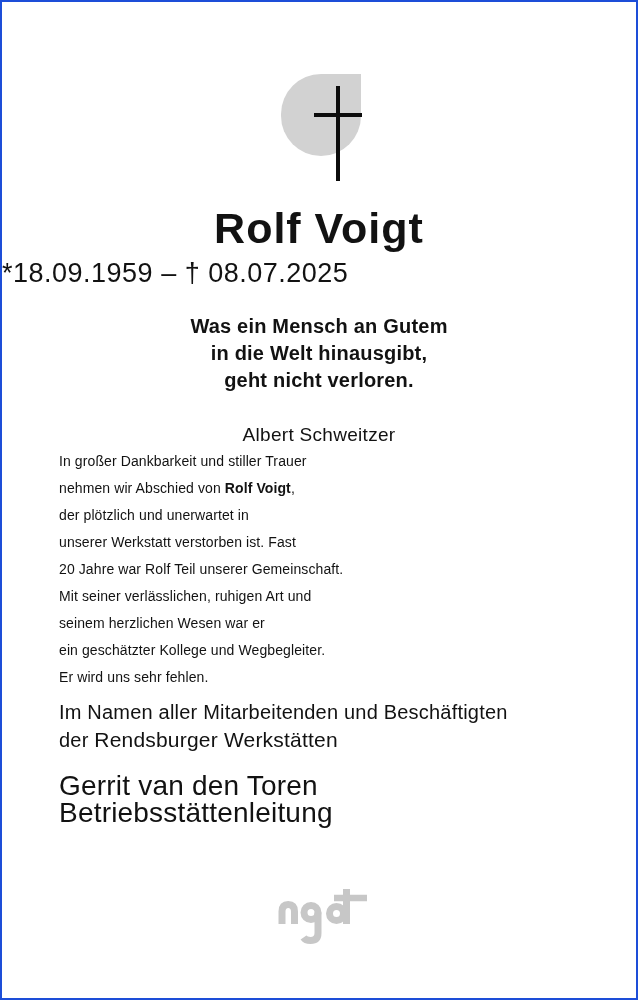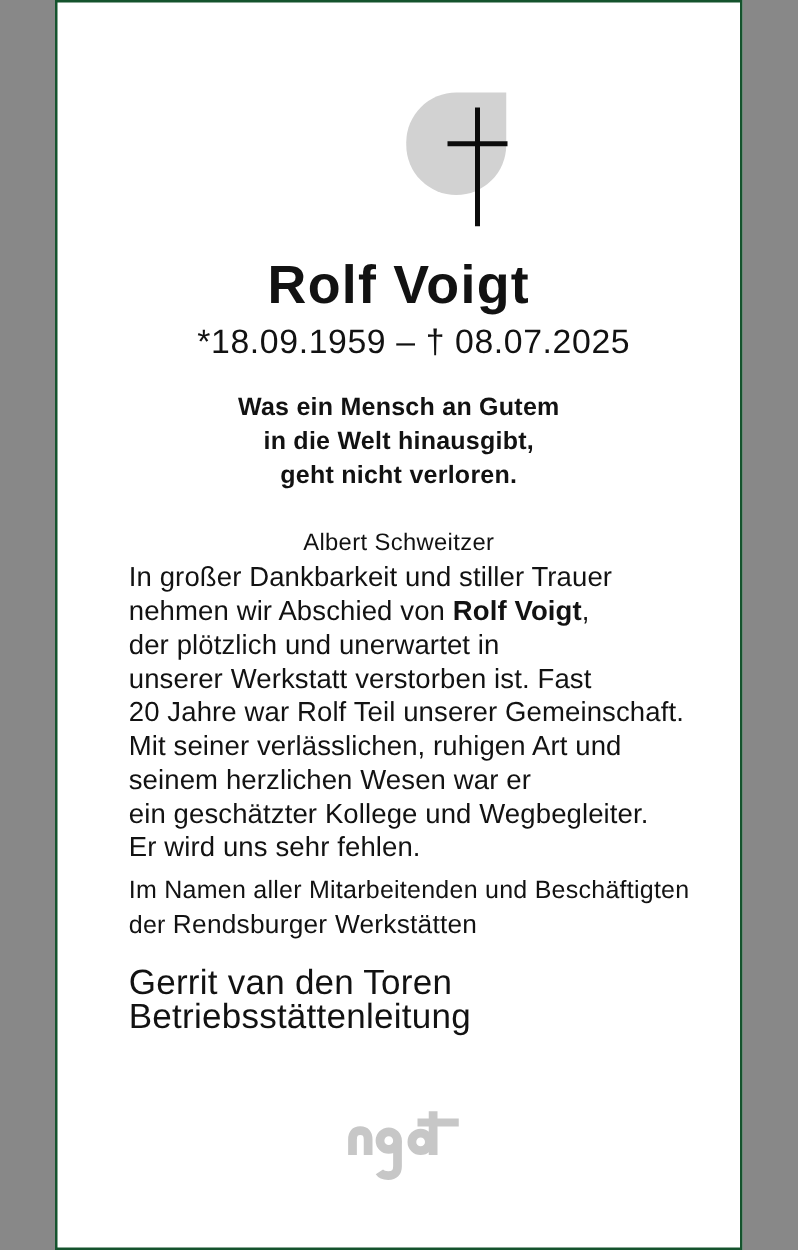--- a/index.html
+++ b/index.html
@@ -1,24 +1,24 @@
 <!DOCTYPE html>
 <html><head>
 <meta charset="utf-8">
 <style>
   html, body { margin: 0; padding: 0; background: #888; }
   * { box-sizing: border-box; }
 
   .notice {
     position: relative;
-    width: 550px;
+    width: 638px;
     height: 1000px;
     margin: 0 auto;
     background: #ffffff;
-    border: 2px solid #14532d;
+    border: 2px solid #1d4ed8;
     font-family: "Liberation Sans", sans-serif;
     color: #121212;
     overflow: hidden;
   }
 
   
   .symbol { position: absolute; top: 72px; left: 279px; width: 81px; height: 107px; }
   .leaf {
     position: absolute; top: 0; left: 0;
     width: 80px; height: 82px;
@@ -29,41 +29,39 @@
 
   
   .name {
     position: absolute; top: 202px; left: 0; width: 100%;
     text-align: center;
     font-size: 43px; font-weight: bold; letter-spacing: 1px;
     line-height: 48px;
   }
   .dates {
     position: absolute; top: 254px; left: 0; width: 100%;
-    text-align: center;
     font-size: 27px; letter-spacing: 0.5px;
     line-height: 34px;
-    padding-left: 24px;
   }
 
   
   .quote {
     position: absolute; top: 311px; left: 0; width: 100%;
     text-align: center;
     font-size: 20px; font-weight: bold; line-height: 27px;
     letter-spacing: 0.2px;
   }
   .quote .attribution {
     font-weight: normal; font-size: 19px; letter-spacing: 0.3px; margin-top: 27px;
   }
 
   
   .main-text {
     position: absolute; top: 446px; left: 57px; width: 540px;
-    font-size: 22px; line-height: 27px; letter-spacing: 0.1px;
+    font-size: 14px; line-height: 27px; letter-spacing: 0.1px;
   }
   .main-text b { font-weight: bold; }
 
   .closing {
     position: absolute; top: 697px; left: 57px; width: 540px;
     font-size: 20px; line-height: 27px; letter-spacing: 0.2px;
   }
   .closing b { font-weight: normal; font-size: 21px; }
 
   .signature {

